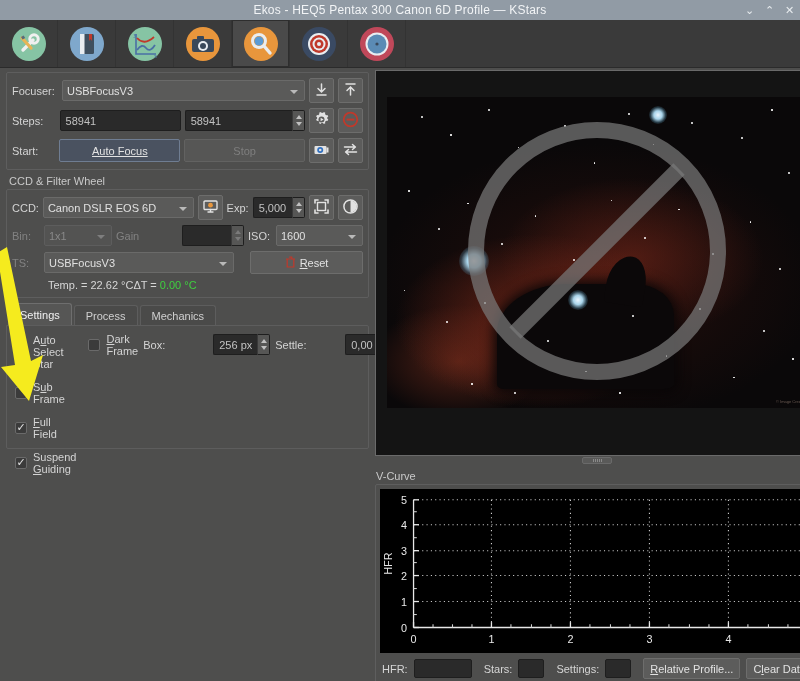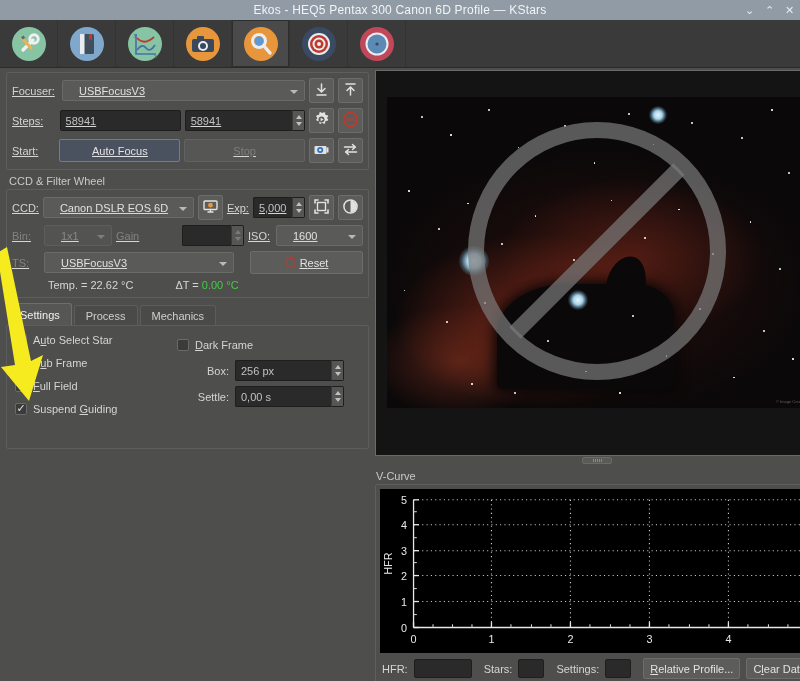--- a/index.html
+++ b/index.html
@@ -55,30 +55,30 @@
   #splitter { width: 5px; background: #4e4e4d; }
   #right { flex: 1; height: 613px; padding: 2px 4px 0 0; display: flex; flex-direction: column; }
 
   
   .grouptitle { color: #c9c9c9; font-size: 11px; margin: 3px 0 2px 3px; }
   .groupbox {
     border: 1px solid #5e5e5e; border-radius: 2px;
     padding: 5px 5px 6px 5px; margin-bottom: 5px;
   }
 
-  .row { display: flex; align-items: center; gap: 4px; margin-bottom: 5px; text-decoration: underline; }
+  .row { display: flex; align-items: center; gap: 4px; margin-bottom: 5px; }
   .row:last-child { margin-bottom: 0; }
   .lbl { font-size: 11px; color: #d4d4d4; white-space: nowrap; }
   .lbl.dim { color: #828282; }
 
   
   .combo {
     height: 21px; background: #5a5a59; border: 1px solid #6a6a69;
     border-radius: 2px; display: flex; align-items: center;
-    padding: 0 16px 0 16px; position: relative; color: #e0e0e0; font-size: 11px;
+    padding: 0 16px 0 4px; position: relative; color: #e0e0e0; font-size: 11px;
     overflow: hidden; white-space: nowrap;
   }
   .combo:after {
     content: ""; position: absolute; right: 6px; top: 9px;
     border-left: 4px solid transparent; border-right: 4px solid transparent;
     border-top: 4px solid #b9b9b9;
   }
   .combo.disabled { background: #535352; border-color: #5d5d5d; color: #888; }
   .combo.disabled:after { border-top-color: #7e7e7e; }
 
@@ -137,26 +137,26 @@
     border: 1px solid #5d5d5d; border-bottom: none; border-radius: 3px 3px 0 0;
     margin-right: 2px;
   }
   .tab.active { height: 22px; background: #565655; border-color: #6e6e6e; color: #f0f0f0; }
   #tabpanel {
     border: 1px solid #5d5d5d; border-radius: 0 2px 2px 2px;
     height: 124px; padding: 8px 24px 0 8px; position: relative;
   }
   .settings-grid { display: flex; }
   .sg-left { width: 150px; display: flex; flex-direction: column; gap: 11px; }
-  .sg-right { flex: 1; display: flex; flex-direction: column; gap: 5px; }
+  .sg-right { flex: 1; display: flex; flex-direction: row; gap: 5px; }
   .sgrow { display: flex; align-items: center; gap: 6px; height: 21px; }
-  .sgrow .lab { width: 64px; text-align: right; font-size: 11px; color: #d4d4d4; }
-
-  
-  .templine { display: flex; gap: 42px; padding-left: 36px; margin: 4px 0 0 0; font-size: 11px; }
+  .sgrow .lab { width: 64px; text-align: left; font-size: 11px; color: #d4d4d4; }
+
+  
+  .templine { display: flex; padding-left: 36px; margin: 4px 0 0 0; font-size: 11px; }
   .green { color: #3fcf3f; }
 
   
   .previewwrap { background: #4e4e4d; padding: 0; }
   #preview {
     background: #141414; border: 1px solid #6a6a6a;
     height: 386px; position: relative; overflow: hidden;
   }
   #sky {
     position: absolute; left: 11px; top: 26px; right: 10px; bottom: 47px;

